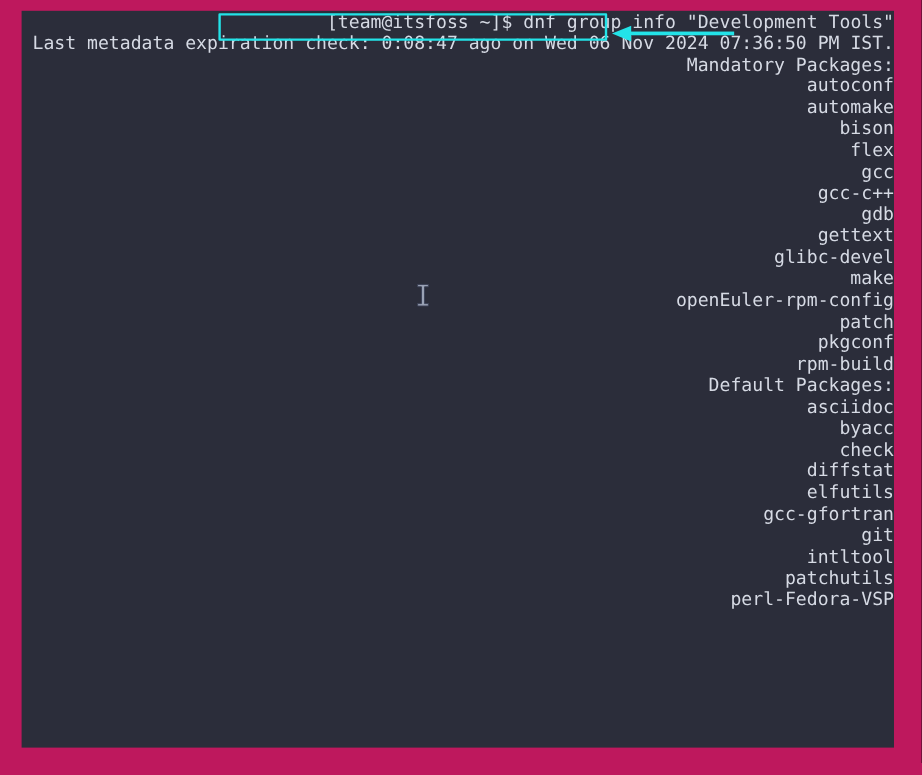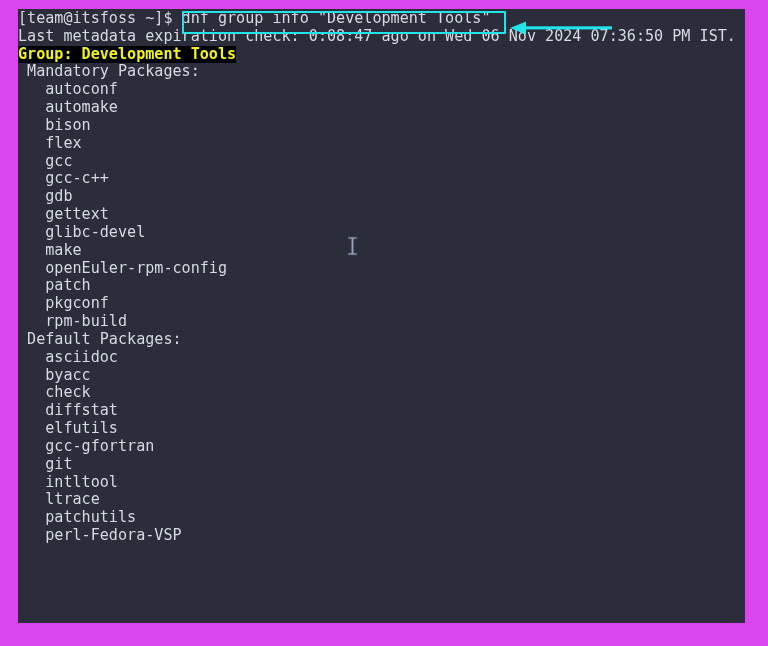--- a/index.html
+++ b/index.html
@@ -12,21 +12,22 @@
     height: 646px;
     overflow: hidden;
     font-family: "DejaVu Sans Mono", "Liberation Mono", monospace;
   }
 
   
   #screenshot {
     position: relative;
     width: 768px;
     height: 646px;
-    background: #d946ef;
+    background: #be185d;
+    text-align: right;
   }
 
   
   #terminal {
     position: absolute;
     left: 18px;
     top: 9px;
     width: 727px;
     height: 614px;
     background: #2b2d3a;
@@ -99,21 +100,20 @@
 </style>
 </head>
 <body>
 
 <div id="screenshot">
 
   <div id="terminal">
     <div id="term-lines">
         <div class="line prompt-line"><span>[team@itsfoss ~]$ </span><span>dnf group info "Development Tools"</span></div>
         <div class="line">Last metadata expiration check: 0:08:47 ago on Wed 06 Nov 2024 07:36:50 PM IST.</div>
-        <div class="line group-hl"><span class="hl">Group: Development Tools</span></div>
         <div class="line"> Mandatory Packages:</div>
         <div class="line">   autoconf</div>
         <div class="line">   automake</div>
         <div class="line">   bison</div>
         <div class="line">   flex</div>
         <div class="line">   gcc</div>
         <div class="line">   gcc-c++</div>
         <div class="line">   gdb</div>
         <div class="line">   gettext</div>
         <div class="line">   glibc-devel</div>
@@ -124,21 +124,20 @@
         <div class="line">   rpm-build</div>
         <div class="line"> Default Packages:</div>
         <div class="line">   asciidoc</div>
         <div class="line">   byacc</div>
         <div class="line">   check</div>
         <div class="line">   diffstat</div>
         <div class="line">   elfutils</div>
         <div class="line">   gcc-gfortran</div>
         <div class="line">   git</div>
         <div class="line">   intltool</div>
-        <div class="line">   ltrace</div>
         <div class="line">   patchutils</div>
         <div class="line">   perl-Fedora-VSP</div>
       </div>
   </div>
 
   <div id="cmd-box"></div>
 
   <div id="arrow">
     <svg width="102" height="14" viewBox="0 0 102 14" xmlns="http://www.w3.org/2000/svg">
       <polygon id="arrow-head" points="0,7 16,0.5 16,13.5" fill="#23e3e8"></polygon>

